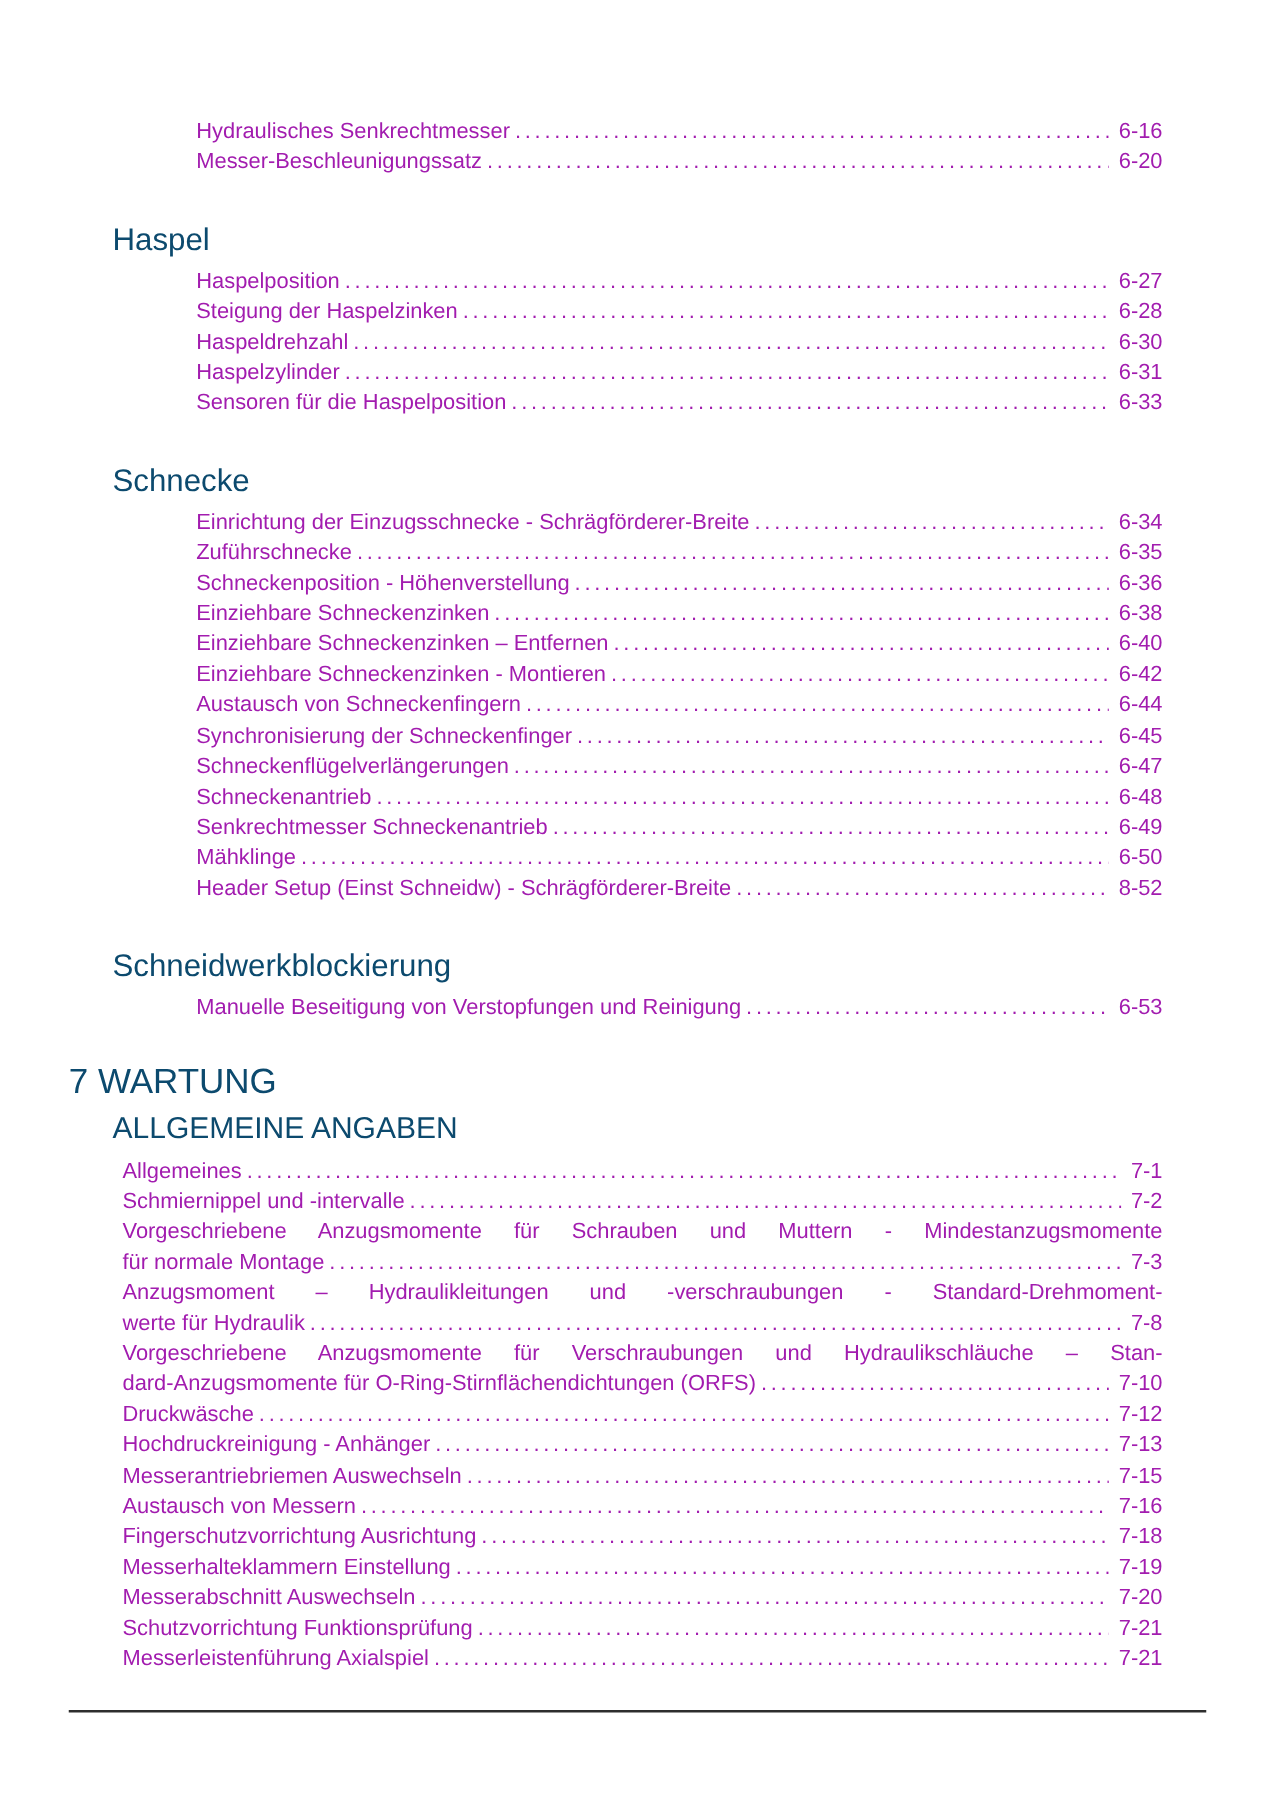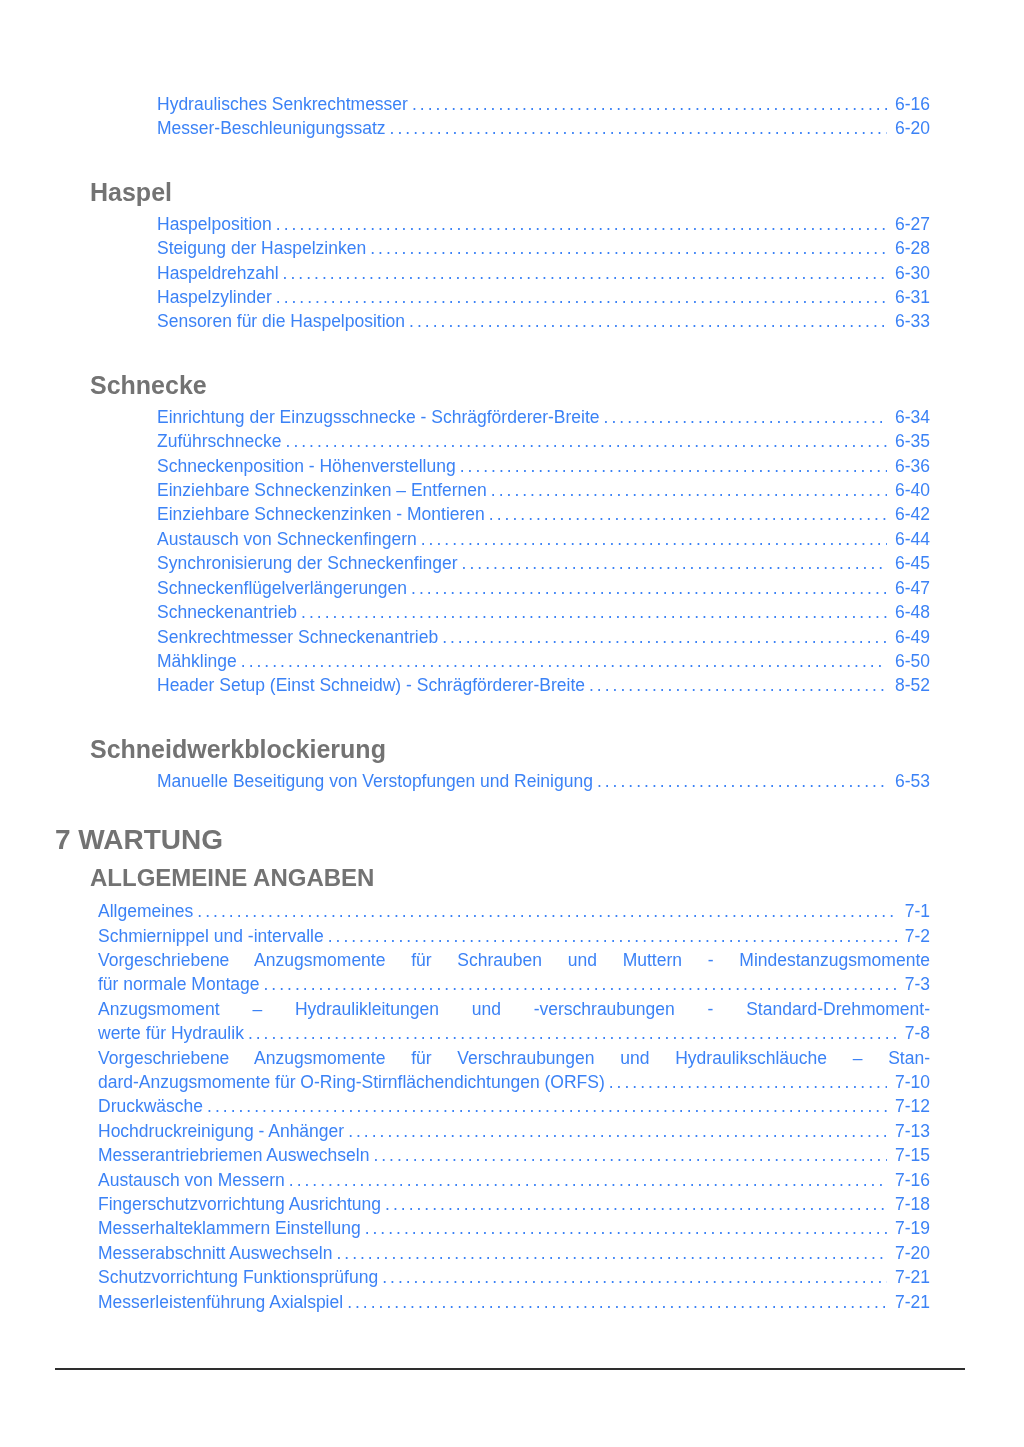--- a/index.html
+++ b/index.html
@@ -20,43 +20,43 @@
   }
   .toc {
     position: absolute;
     top: 92px;
     left: 0;
     right: 94px;
   }
   .toc-section { display: block; }
 
   .heading {
-    font-weight: bold;
-    color: #737373;
+    font-weight: normal;
+    color: #0c4a6e;
   }
   .heading-section {
     font-size: 25px;
     line-height: 30px;
     margin: 36px 0 5px 90px;
   }
   .heading-subsection {
     font-size: 24px;
     line-height: 30px;
     margin: 6px 0 6px 90px;
   }
   .heading-chapter {
     font-size: 28px;
     line-height: 34px;
     margin: 30px 0 0 55px;
   }
 
   .entries {
     font-size: 17.5px;
     line-height: 24.4px;
-    color: #3b82f6;
+    color: #a21caf;
   }
   .indent-lg { margin-left: 157px; }
   .indent-md { margin-left: 98px; }
 
   .toc-entry { display: block; }
   .entry-line1 {
     text-align: justify;
     text-align-last: justify;
     white-space: normal;
   }
@@ -175,20 +175,27 @@
           </div>
           <div class="toc-entry">
             <div class="entry-row">
               <span class="entry-title">Schneckenposition - Höhenverstellung</span>
               <span class="leader"></span>
               <span class="entry-page">6-36</span>
             </div>
           </div>
           <div class="toc-entry">
             <div class="entry-row">
+              <span class="entry-title">Einziehbare Schneckenzinken</span>
+              <span class="leader"></span>
+              <span class="entry-page">6-38</span>
+            </div>
+          </div>
+          <div class="toc-entry">
+            <div class="entry-row">
               <span class="entry-title">Einziehbare Schneckenzinken – Entfernen</span>
               <span class="leader"></span>
               <span class="entry-page">6-40</span>
             </div>
           </div>
           <div class="toc-entry">
             <div class="entry-row">
               <span class="entry-title">Einziehbare Schneckenzinken - Montieren</span>
               <span class="leader"></span>
               <span class="entry-page">6-42</span>

